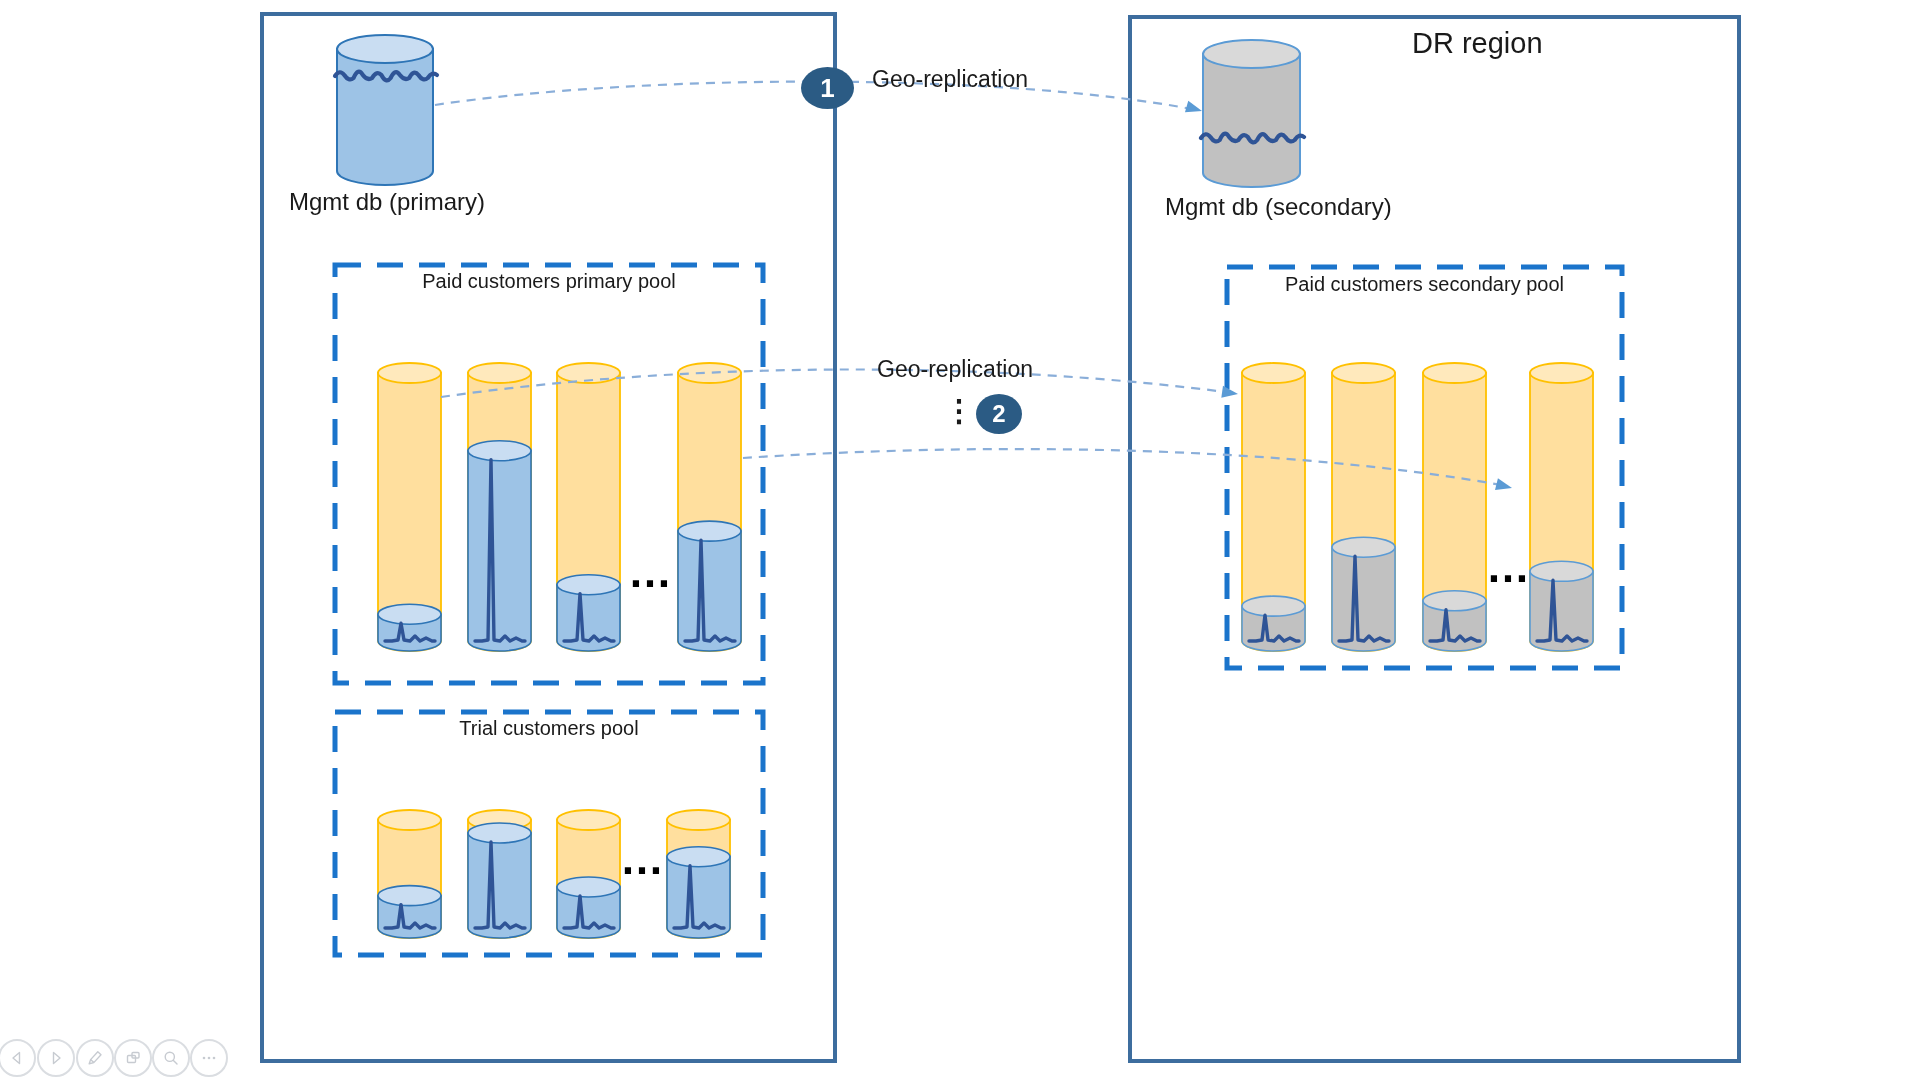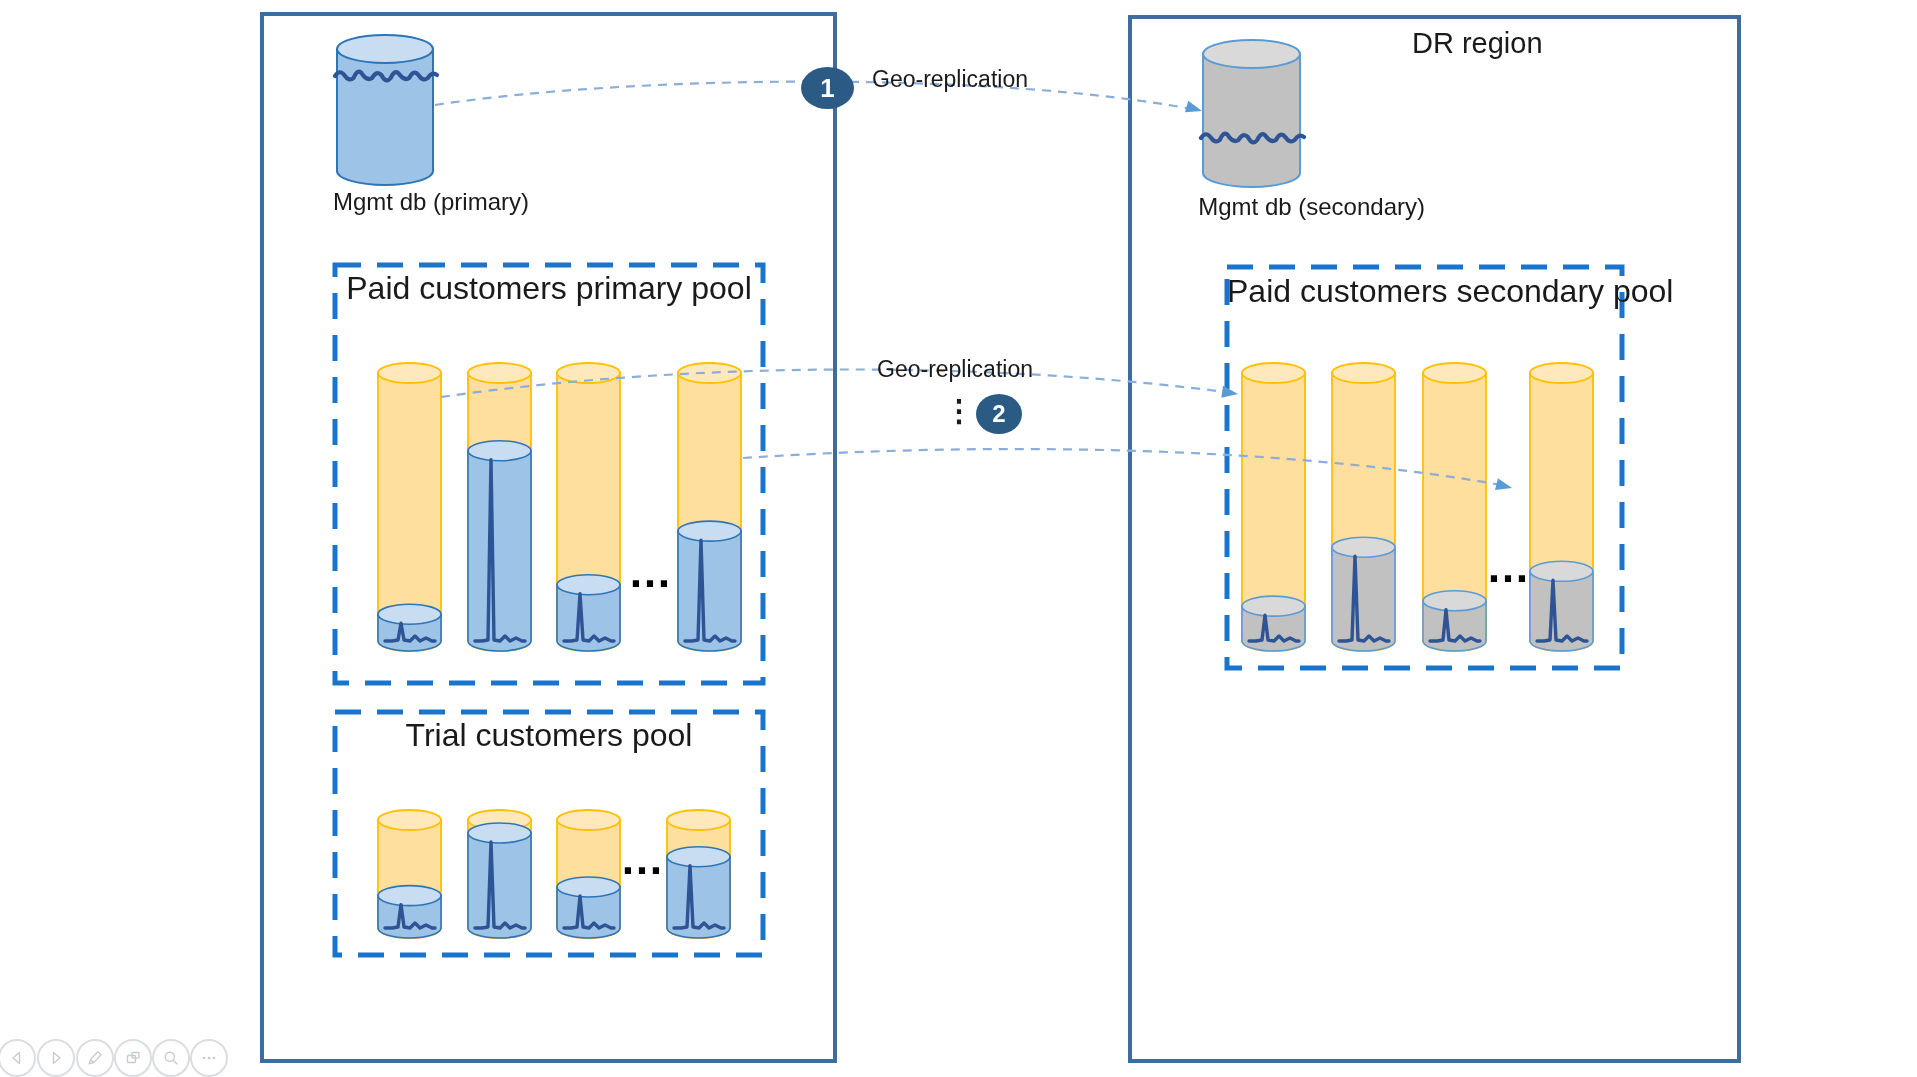--- a/index.html
+++ b/index.html
@@ -2,22 +2,22 @@
 <html style="--region_border: #3d6d9e; --pool_border: #1b74cb; --cylinder_yellow: #ffdf9e; --cylinder_yellow_top: #ffe9bc; --cylinder_yellow_stroke: #ffc000; --liquid_blue: #9dc3e6; --liquid_blue_top: #c9ddf2; --liquid_blue_stroke: #2e75b6; --liquid_gray: #c1c1c1; --liquid_gray_top: #d9d9d9; --liquid_gray_stroke: #5b9bd5; --wave: #2f5496; --arrow: #8aaed9; --arrowhead: #5b9bd5; --badge: #2b5b84; --text: #1a1a1a;"><head>
 <meta charset="utf-8">
 <style>
   html,body{margin:0;padding:0;background:#fff;}
   #canvas{position:relative;width:1917px;height:1077px;overflow:hidden;background:#fff;
           font-family:"Liberation Sans",sans-serif;}
   .region{position:absolute;border:4px solid var(--region_border);box-sizing:border-box;background:transparent;}
   #diagram{position:absolute;left:0;top:0;z-index:3;}
   .t{position:absolute;color:var(--text);white-space:nowrap;z-index:4;}
   .region-title{font-size:29px;}
-  .pool-title{font-size:32px;text-align:center;}
-  .db-label{font-size:24px;text-align:right;}
+  .pool-title{font-size:20px;text-align:center;}
+  .db-label{font-size:24px;text-align:left;}
   .geo-label{font-size:23px;}
   .badge{position:absolute;background:var(--badge);color:#fff;font-weight:bold;
          display:flex;align-items:center;justify-content:center;border-radius:50%;z-index:6;}
   .hdots{position:absolute;color:#000;font-weight:bold;font-size:44px;text-align:center;z-index:5;line-height:1;}
   .vdots{position:absolute;color:#1a1a1a;font-weight:bold;font-size:30px;z-index:5;line-height:1;}
   .toolbar{position:absolute;left:0;top:1039px;width:260px;height:38px;z-index:8;}
   .pvbtn{position:absolute;top:0;width:38px;height:38px;border-radius:50%;border:2px solid #dadde1;
          background:#fff;display:flex;align-items:center;justify-content:center;padding:0;box-sizing:border-box;cursor:pointer;}
   .pvbtn svg{stroke:#c7cbd1;fill:none;stroke-width:1.4;stroke-linejoin:round;stroke-linecap:round;}
 </style>

